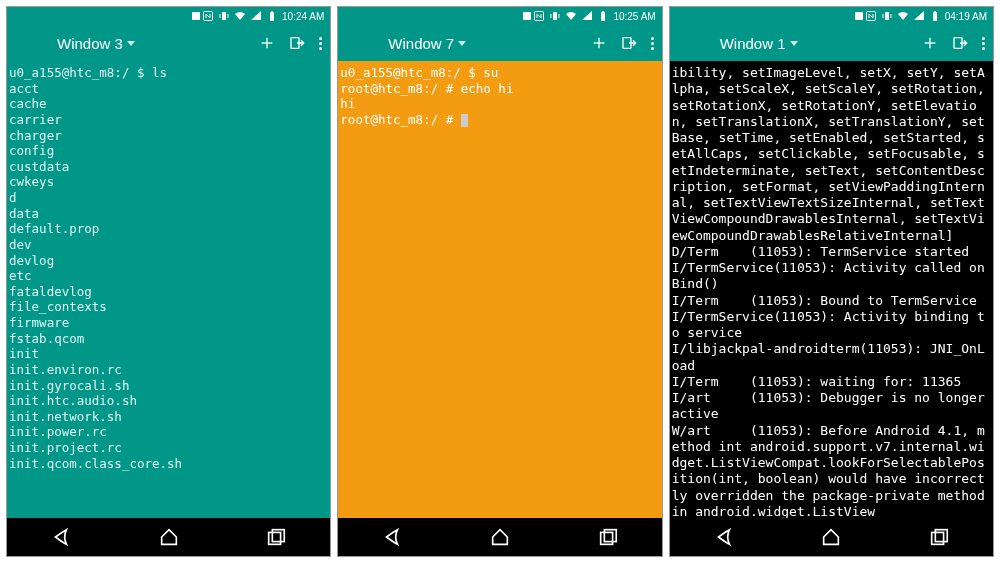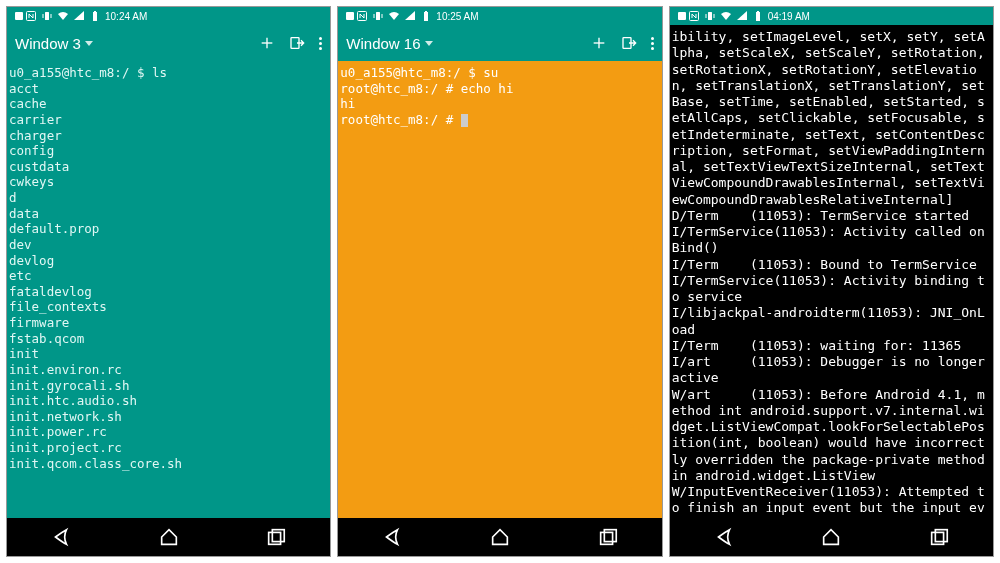--- a/index.html
+++ b/index.html
@@ -20,40 +20,40 @@
     background: #000;
     overflow: hidden;
   }
   
   .statusbar {
     height: 18px;
     background: #009688;
     color: #fff;
     display: flex;
     align-items: center;
-    justify-content: flex-start;
+    justify-content: flex-end;
     padding: 0 6px;
     font-size: 10px;
     font-family: Helvetica, Arial, sans-serif;
   }
   .status-icons { display: flex; gap: 4px; align-items: center; }
   .status-icons svg { width: 12px; height: 12px; fill: #fff; }
   
   .appbar {
     height: 36px;
     background: #009688;
     color: #fff;
     display: flex;
     align-items: center;
     justify-content: space-between;
     padding: 0 8px;
     font-family: Helvetica, Arial, sans-serif;
     font-size: 15px;
   }
-  .app-title { display: flex; align-items: center; gap: 4px; }
+  .app-title { display: flex; align-items: center; gap: 4px; margin-left: 42px; }
   .app-actions { display: flex; align-items: center; gap: 14px; }
   .app-actions svg { width: 16px; height: 16px; stroke: #fff; fill: none; stroke-width: 2; }
   .dots { display: flex; flex-direction: column; gap: 2px; }
   .dots span { width: 3px; height: 3px; background: #fff; border-radius: 50%; }
   .chev-down {
     width: 0; height: 0;
     border-left: 4px solid transparent;
     border-right: 4px solid transparent;
     border-top: 5px solid #cfece8;
   }
@@ -204,21 +204,21 @@
         </svg>
       <svg viewBox="0 0 24 24">
           <rect x="8" y="4" width="8" height="18" fill="#fff"></rect>
           <rect x="10" y="2" width="4" height="2" fill="#fff"></rect>
         </svg>
       <span>10:25 AM</span>
     </div>
   </div>
   <div class="appbar">
     <div class="app-title">
-      <span>Window 16</span>
+      <span>Window 7</span>
       <span class="chev-down"></span>
     </div>
     <div class="app-actions">
       <svg viewBox="0 0 24 24">
           <line x1="12" y1="4" x2="12" y2="20"></line>
           <line x1="4" y1="12" x2="20" y2="12"></line>
         </svg>
       <svg viewBox="0 0 24 24">
           <rect x="3" y="4" width="12" height="16" rx="1"></rect>
           <path d="M12 12h9M18 8l4 4-4 4"></path>
@@ -269,20 +269,41 @@
           <path d="M2 8 Q12 0 22 8 L12 20 Z" fill="#fff"></path>
         </svg>
       <svg viewBox="0 0 24 24">
           <path d="M2 20 L22 20 L22 2 Z" fill="#fff"></path>
         </svg>
       <svg viewBox="0 0 24 24">
           <rect x="8" y="4" width="8" height="18" fill="#fff"></rect>
           <rect x="10" y="2" width="4" height="2" fill="#fff"></rect>
         </svg>
       <span>04:19 AM</span>
+    </div>
+  </div>
+  <div class="appbar">
+    <div class="app-title">
+      <span>Window 1</span>
+      <span class="chev-down"></span>
+    </div>
+    <div class="app-actions">
+      <svg viewBox="0 0 24 24">
+          <line x1="12" y1="4" x2="12" y2="20"></line>
+          <line x1="4" y1="12" x2="20" y2="12"></line>
+        </svg>
+      <svg viewBox="0 0 24 24">
+          <rect x="3" y="4" width="12" height="16" rx="1"></rect>
+          <path d="M12 12h9M18 8l4 4-4 4"></path>
+        </svg>
+      <div class="dots">
+          <span></span>
+          <span></span>
+          <span></span>
+        </div>
     </div>
   </div>
   <div class="term" id="term2">ibility, setImageLevel, setX, setY, setAlpha, setScaleX, setScaleY, setRotation, setRotationX, setRotationY, setElevation, setTranslationX, setTranslationY, setBase, setTime, setEnabled, setStarted, setAllCaps, setClickable, setFocusable, setIndeterminate, setText, setContentDescription, setFormat, setViewPaddingInternal, setTextViewTextSizeInternal, setTextViewCompoundDrawablesInternal, setTextViewCompoundDrawablesRelativeInternal]
 D/Term    (11053): TermService started
 I/TermService(11053): Activity called onBind()
 I/Term    (11053): Bound to TermService
 I/TermService(11053): Activity binding to service
 I/libjackpal-androidterm(11053): JNI_OnLoad
 I/Term    (11053): waiting for: 11365
 I/art     (11053): Debugger is no longer active

